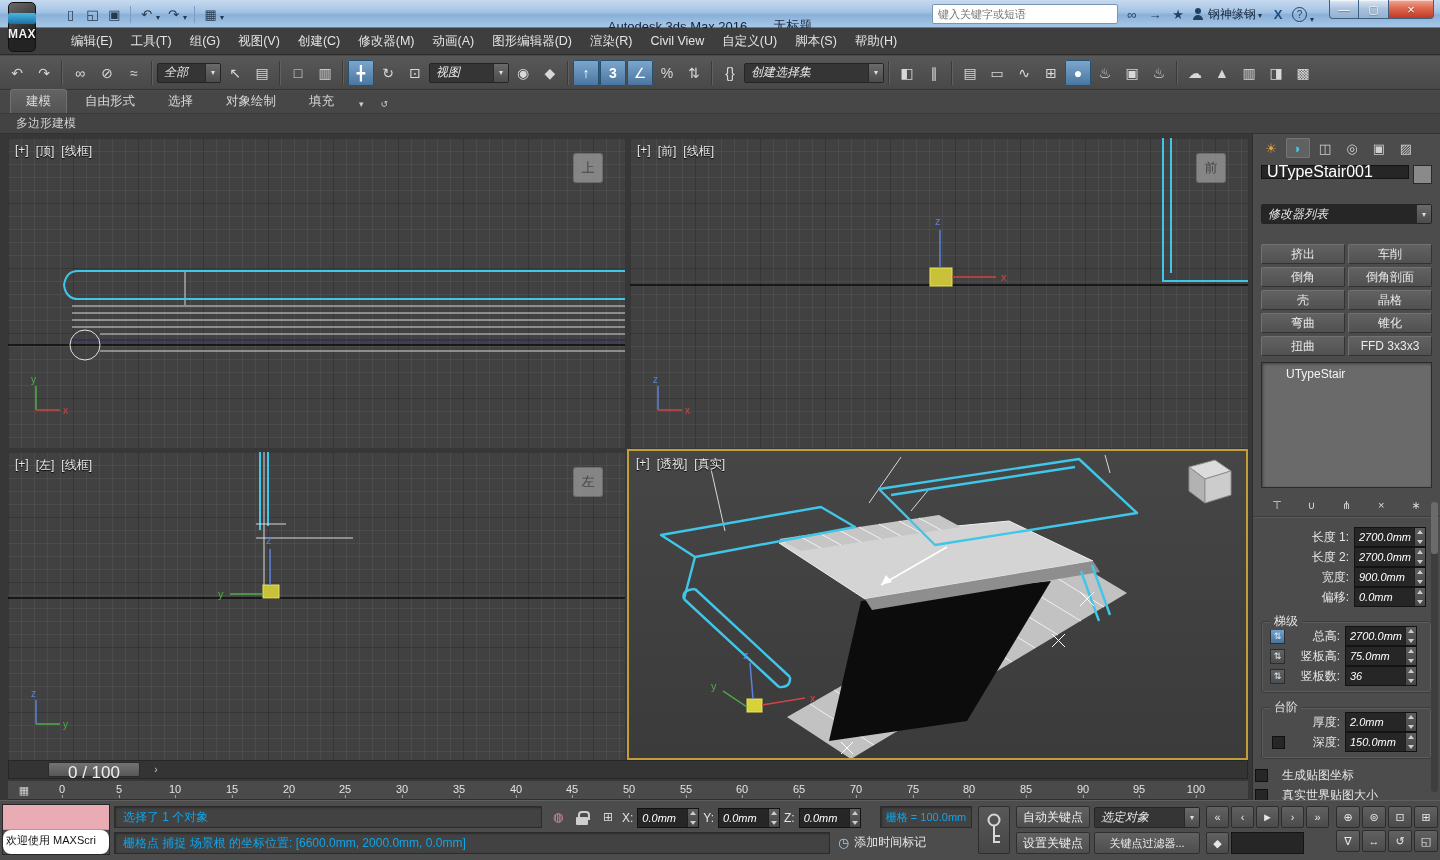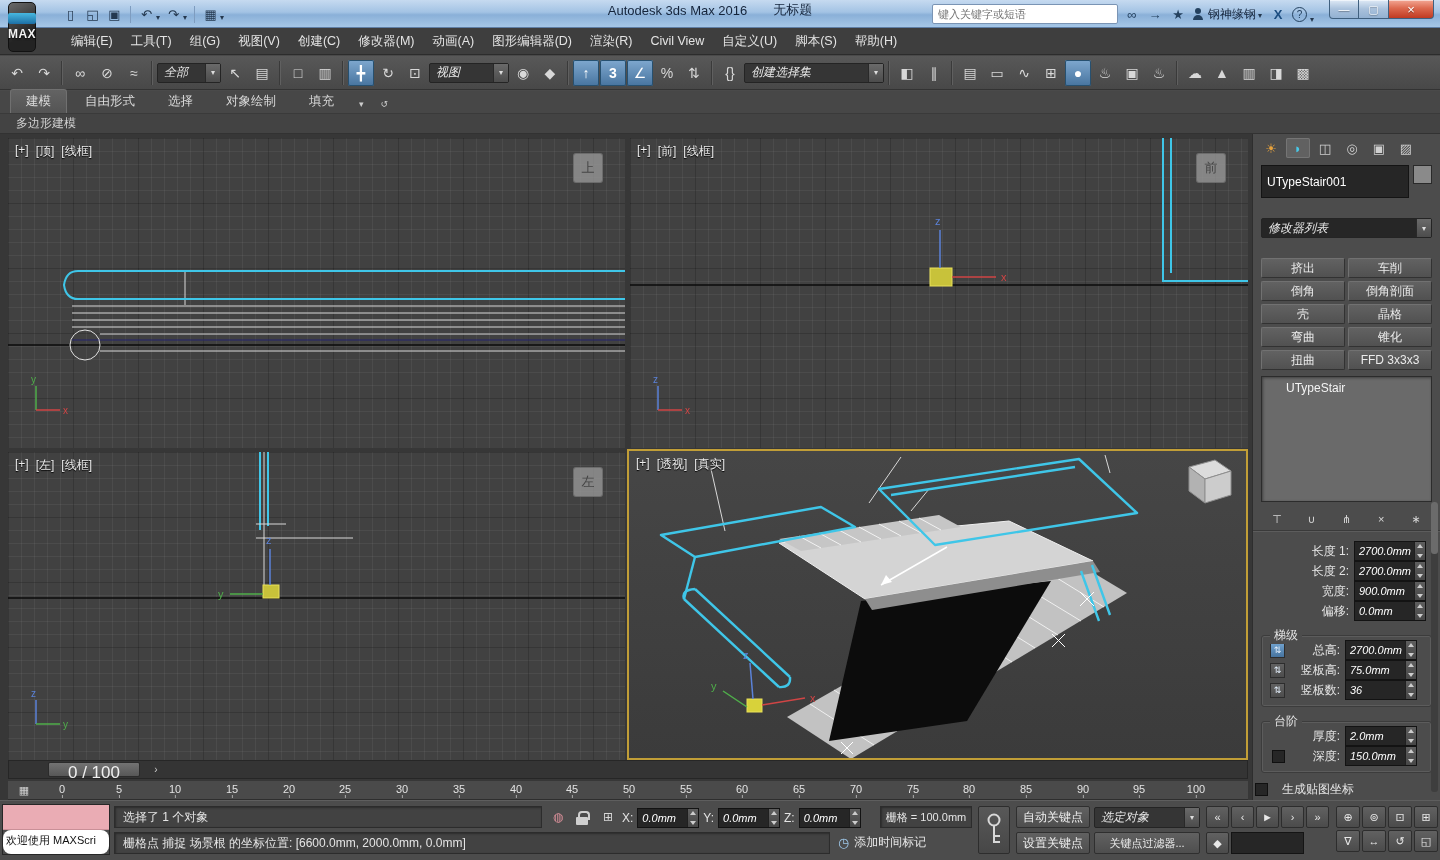--- a/index.html
+++ b/index.html
@@ -13,21 +13,21 @@
     border-bottom:1px solid #5f7fa6;}
   .applogo{position:absolute;left:8px;top:2px;width:28px;height:50px;z-index:9;
     background:linear-gradient(150deg,#6a6a6a,#232323 65%);border:1px solid #121212;border-radius:5px;
     display:flex;flex-direction:column;align-items:center;justify-content:center;color:#f2f2f2;}
   .applogo .band{width:28px;height:11px;border-radius:2px;background:linear-gradient(#47b8e0,#1d6fa5);margin-bottom:3px;}
   .applogo .mx{font-weight:bold;font-size:12px;letter-spacing:.5px;text-shadow:0 1px 2px #000;}
   .qat{position:absolute;left:60px;top:3px;display:flex;align-items:center;gap:1px;z-index:5;}
   .qbtn{min-width:21px;height:22px;display:grid;place-items:center;font-size:13px;color:#24384f;border-radius:3px;}
   .qcaret{font-size:8px;color:#24384f;margin:6px 2px 0 -2px;}
   .qsep{width:1px;height:17px;background:#7e9cbf;margin:0 4px;}
-  .title{position:absolute;left:380px;width:660px;top:0;height:20px;display:flex;justify-content:center;
+  .title{position:absolute;left:380px;width:660px;top:16px;height:20px;display:flex;justify-content:center;
     align-items:center;gap:26px;font-size:13px;color:#14243b;}
   .tright{position:absolute;right:6px;top:0;height:28px;display:flex;align-items:center;gap:5px;z-index:5;}
   .searchbox{width:186px;height:20px;background:#fff;border:1px solid #7a94b4;border-radius:2px;
     display:flex;align-items:center;padding:0 5px;}
   .searchbox input{border:none;outline:none;width:100%;font-size:11px;color:#444;background:transparent;
     font-family:inherit;}
   .ticn{min-width:18px;height:20px;display:grid;place-items:center;color:#24415f;font-size:13px;}
   .help{border:1px solid #24415f;border-radius:50%;width:15px;height:15px;font-size:10px;display:grid;place-items:center;color:#24415f;}
   .exch{font-weight:bold;color:#1c4d80;font-size:13px;}
   .user{display:flex;align-items:center;gap:4px;font-size:12px;color:#16263d;}
@@ -93,22 +93,22 @@
 
   
   .cmdpanel{position:absolute;left:1252px;top:0;width:188px;height:666px;background:#4c4c4c;
     border-left:1px solid #2e2e2e;font-size:12px;color:#e4e4e4;overflow:hidden;}
   .cptabs{display:flex;align-items:center;gap:3px;padding:4px 6px 2px 6px;}
   .cptab{width:24px;height:20px;display:grid;place-items:center;font-size:13px;color:#d8d8d8;border-radius:2px;}
   .cptab.active{background:#616161;box-shadow:inset 0 0 0 1px #757575;}
   .ic-create{color:#e8a33d}.ic-modify{color:#49c8e8}.ic-hier{color:#cfcfcf}.ic-motion{color:#cfcfcf}
   .ic-disp{color:#cfcfcf}.ic-util{color:#cfcfcf}
   .cprow-name{display:flex;gap:4px;margin:5px 8px 3px;}
-  .cpinput{flex:1;height:33px;background:#262626;border:1px solid #141414;color:#fff;
-    display:flex;align-items:center;padding-left:5px;font-size:12px;}
+  .cpinput{flex:1;height:14px;background:#262626;border:1px solid #141414;color:#fff;
+    display:flex;align-items:center;padding-left:5px;font-size:16px;}
   .cpswatch{width:19px;height:19px;background:#8a8a8a;border:1px solid #2a2a2a;}
   .cpcombo{margin:20px 8px;gap:38px;}
   .btngrid{display:grid;grid-template-columns:1fr 1fr;gap:3px;margin:6px 8px;}
   .pbtn{height:20px;background:linear-gradient(#626262,#515151);border:1px solid #323232;
     border-top-color:#717171;border-left-color:#717171;border-radius:2px;display:grid;place-items:center;
     font-size:12px;color:#ebebeb;white-space:nowrap;overflow:hidden;}
   .stack{height:126px;margin:5px 8px;background:#6a6a6a;border:1px solid #2c2c2c;
     box-shadow:inset 1px 1px 3px rgba(0,0,0,.4);padding:2px;}
   .stackrow{height:18px;display:flex;align-items:center;justify-content:flex-start;
     padding-left:22px;color:#f4f4f4;font-size:12px;}
@@ -149,21 +149,21 @@
   .rmini{position:absolute;left:6px;top:2px;width:20px;height:15px;display:grid;place-items:center;
     color:#cfcfcf;font-size:11px;}
 
   
   .status{position:absolute;left:0;top:800px;width:1440px;height:60px;background:#4c4c4c;border-top:1px solid #5e5e5e;}
   .listener{position:absolute;left:2px;top:3px;width:108px;height:51px;border:1px solid #272727;}
   .listener .pink{height:50%;background:#eaacb4;border-bottom:1px solid #c98f97;}
   .listener .white{height:50%;background:#fff;color:#111;font-size:11px;padding:3px 3px;
     white-space:nowrap;overflow:hidden;border-radius:8px;}
   .well{position:absolute;background:#424242;border:1px solid #2c2c2c;
-    box-shadow:inset 1px 1px 2px rgba(0,0,0,.35);color:#e5e5e5;font-size:12px;
+    box-shadow:inset 1px 1px 2px rgba(0,0,0,.35);color:#0ea5e9;font-size:12px;
     display:flex;align-items:center;padding:0 8px;white-space:nowrap;overflow:hidden;}
   #selwell{left:114px;top:5px;width:428px;height:22px;}
   #promptwell{left:114px;top:31px;width:716px;height:22px;}
   .sicn{position:absolute;width:20px;height:20px;display:grid;place-items:center;color:#d8d8d8;font-size:12px;}
   .lock{position:relative;width:13px;height:15px;display:inline-block;}
   .lock::before{content:"";position:absolute;left:2px;top:0;width:8px;height:7px;border:2px solid #cfcfcf;
     border-bottom:none;border-radius:4px 4px 0 0;}
   .lock::after{content:"";position:absolute;left:0;top:6px;width:12px;height:8px;background:#cfcfcf;border-radius:1px;}
   .xyz{position:absolute;left:622px;top:7px;display:flex;align-items:center;gap:4px;font-size:12px;color:#e4e4e4;}
   .xyz .pfield{width:62px;}

